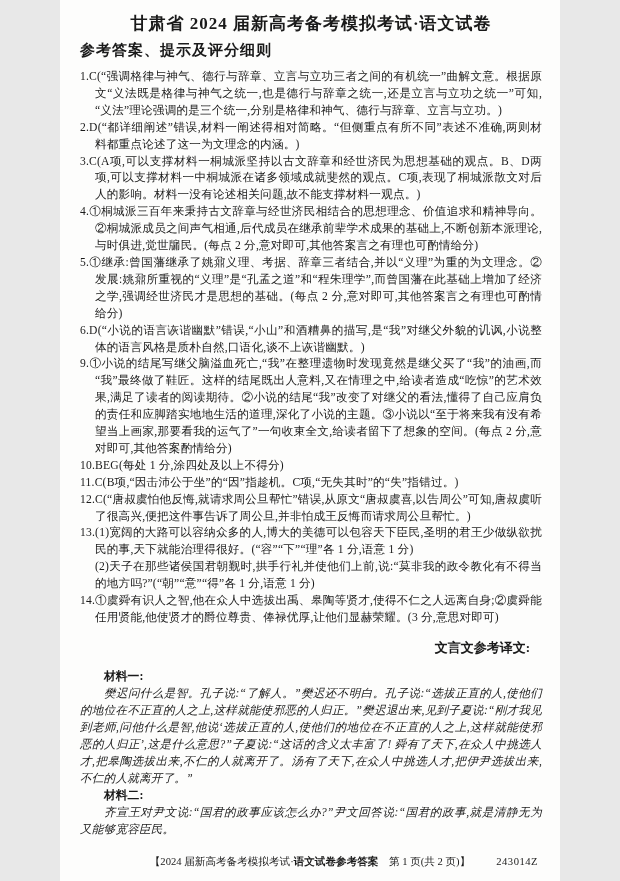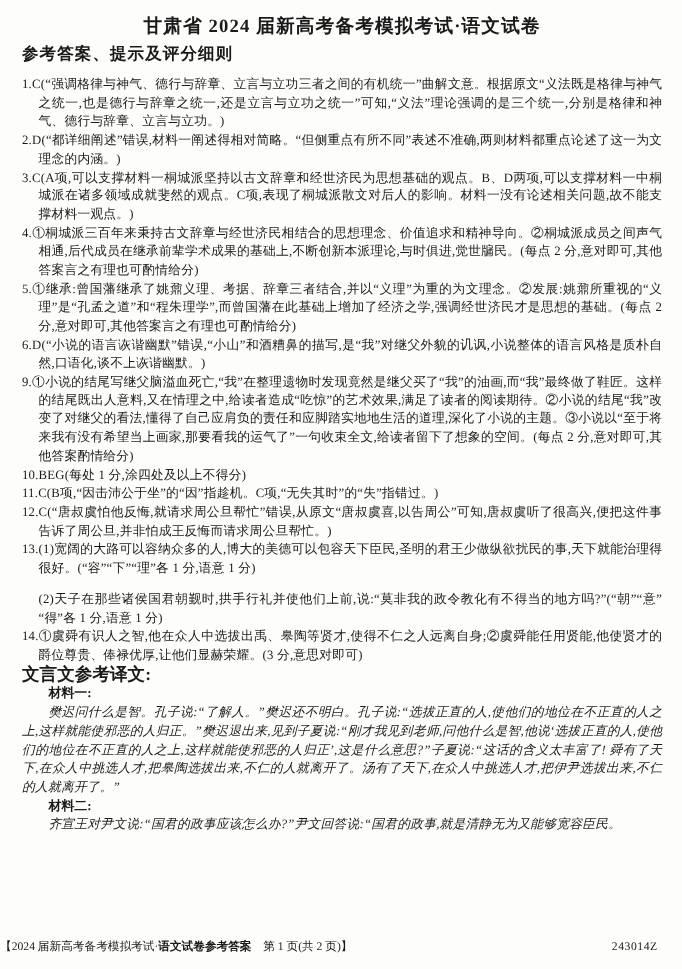--- a/index.html
+++ b/index.html
@@ -1,18 +1,18 @@
 <!DOCTYPE html>
 <html lang="zh"><head>
 <meta charset="utf-8">
 <style>
   html,body{margin:0;padding:0;background:#e8e8e8;}
   .page{
     position:relative;
-    width:620px;height:881px;
+    width:500px;height:881px;
     margin:0 auto;
     background:#fdfdfc;
     color:#1a1a1a;
     font-family:"Liberation Serif","DejaVu Serif",serif;
     box-sizing:border-box;
     padding:12px 18px 0 20px;
     overflow:hidden;
   }
   header{margin:0 0 8px 0;}
   .title{
@@ -29,37 +29,36 @@
     font-size:11.6px;
     line-height:16.9px;
     text-align:justify;
     padding-left:15px;
     text-indent:-15px;
     letter-spacing:0.2px;
   }
   .item.sub{
     padding-left:15px;
     text-indent:0;
-    margin-top:12px;
   }
   .trans-heading{
-    margin:0;font-size:16px;font-weight:bold;line-height:17px;
+    margin:12px;font-size:13px;font-weight:bold;line-height:17px;text-align:right;
   }
   .trans-label{
     margin:0 0 0 24px;font-size:11.8px;font-weight:bold;
     line-height:17px;
   }
   .trans-para{
     margin:0;font-size:11.6px;line-height:17px;
     text-indent:24px;text-align:justify;font-style:italic;
     letter-spacing:0.2px;
   }
   footer{
     position:absolute;left:0;right:0;bottom:12px;
-    font-size:10.6px;line-height:14px;
+    font-size:10.6px;line-height:14px;text-align:center;
     white-space:nowrap;
   }
   footer .f-bold{font-weight:bold;}
   footer .f-code{
     position:absolute;right:22px;top:0;
     font-weight:normal;letter-spacing:0.5px;
   }
 </style>
 </head>
 <body>

